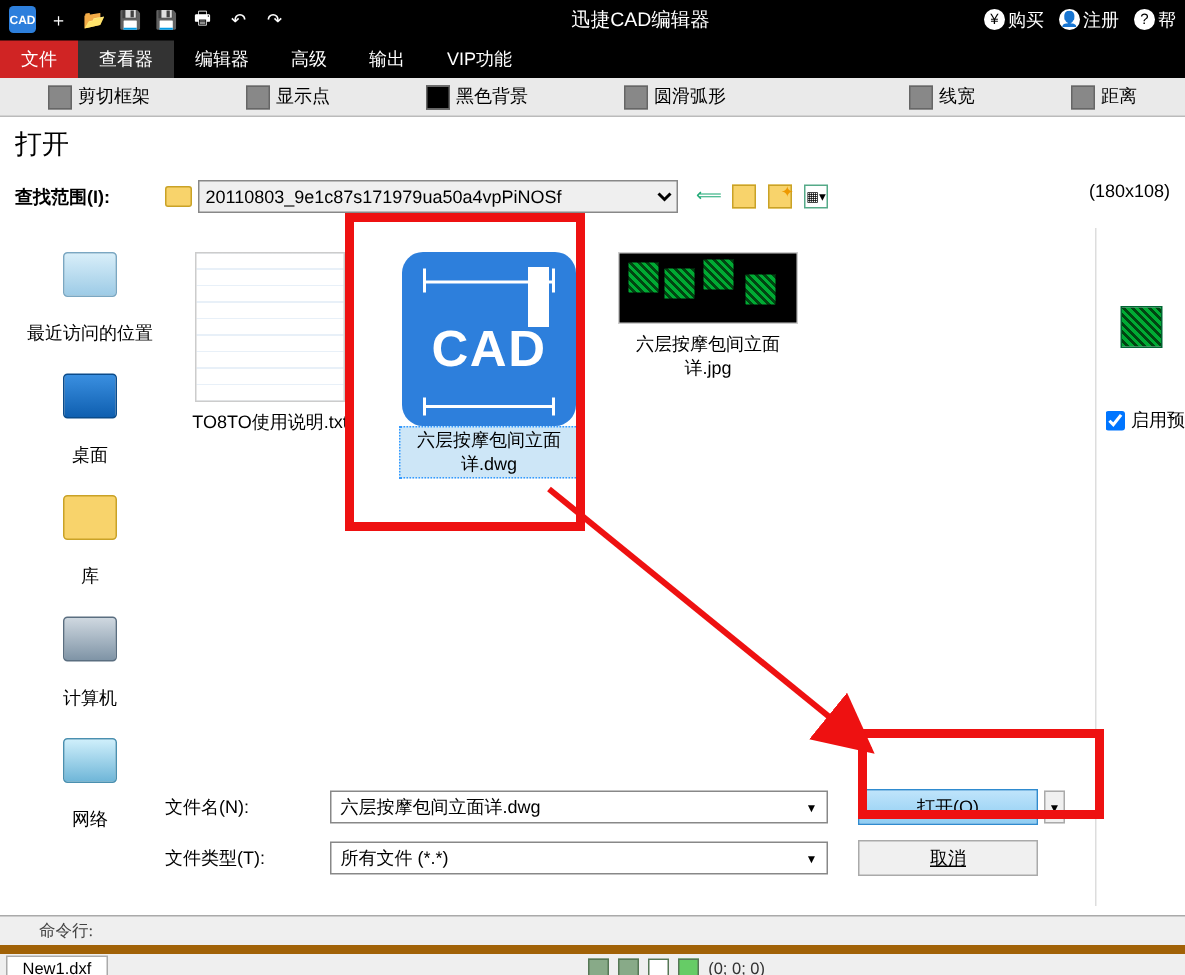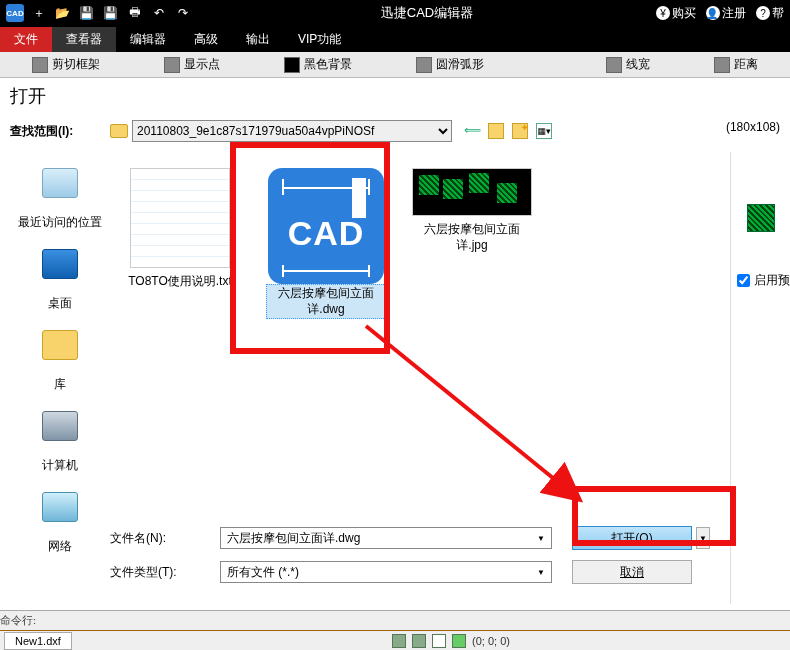--- a/index.html
+++ b/index.html
@@ -79,21 +79,21 @@
 .brow { display:flex; align-items:center; margin-bottom:10px; }
 .brow .blbl { width:110px; }
 .brow .bsel { flex:1; height:22px; border:1px solid #888; background:#fff; display:flex; align-items:center; justify-content:space-between; padding:0 6px; }
 .brow .bbtn { width:120px; height:24px; margin-left:20px; border:1px solid #7aa7c2; background:linear-gradient(#e8f4fc,#cfe7f7); font-size:12px;text-decoration:underline; }
 .brow .bbtn.open { background:linear-gradient(#bfe4fb,#8fcdf2); border:1px solid #2f8bcf; }
 .bbtn.cancel { background:#f0f0f0; border:1px solid #aaa; }
 .tribtn { width:14px; height:22px; margin-left:4px; border:1px solid #aaa; background:#f0f0f0; display:flex; align-items:center; justify-content:center; font-size:8px; }
 
 
 .statusbar { position:absolute; left:0; right:0; bottom:0; height:40px; background:#efefef; border-top:1px solid #aaa; font-size:11px; }
-.statusbar .cmd { padding:2px 0; border-bottom:1px solid #a16207; color:#444;font-family:Liberation Serif, serif; }
+.statusbar .cmd { padding:2px 26px; border-bottom:6px solid #a16207; color:#444;font-family:Liberation Serif, serif; }
 .statusbar .tabs { display:flex; align-items:center; height:20px; }
 .statusbar .doctab { padding:2px 10px; background:#fff; border:1px solid #aaa; margin-left:4px; }
 .statusbar .coords { margin-left:auto; padding-right: 280px; display:flex; align-items:center; gap:6px; color:#333; }
 .sb-ico { width:14px; height:14px; display:inline-block; background:#8a8; border:1px solid #575; }
 
 
 .redbox { position:absolute; border:6px solid #e11; pointer-events:none; }
 .redbox.a { left:230px; top:142px; width:160px; height:212px; }
 .redbox.b { left:572px; top:486px; width:164px; height:60px; }
 .arrow-svg { position:absolute; left:360px; top:320px; pointer-events:none; }

